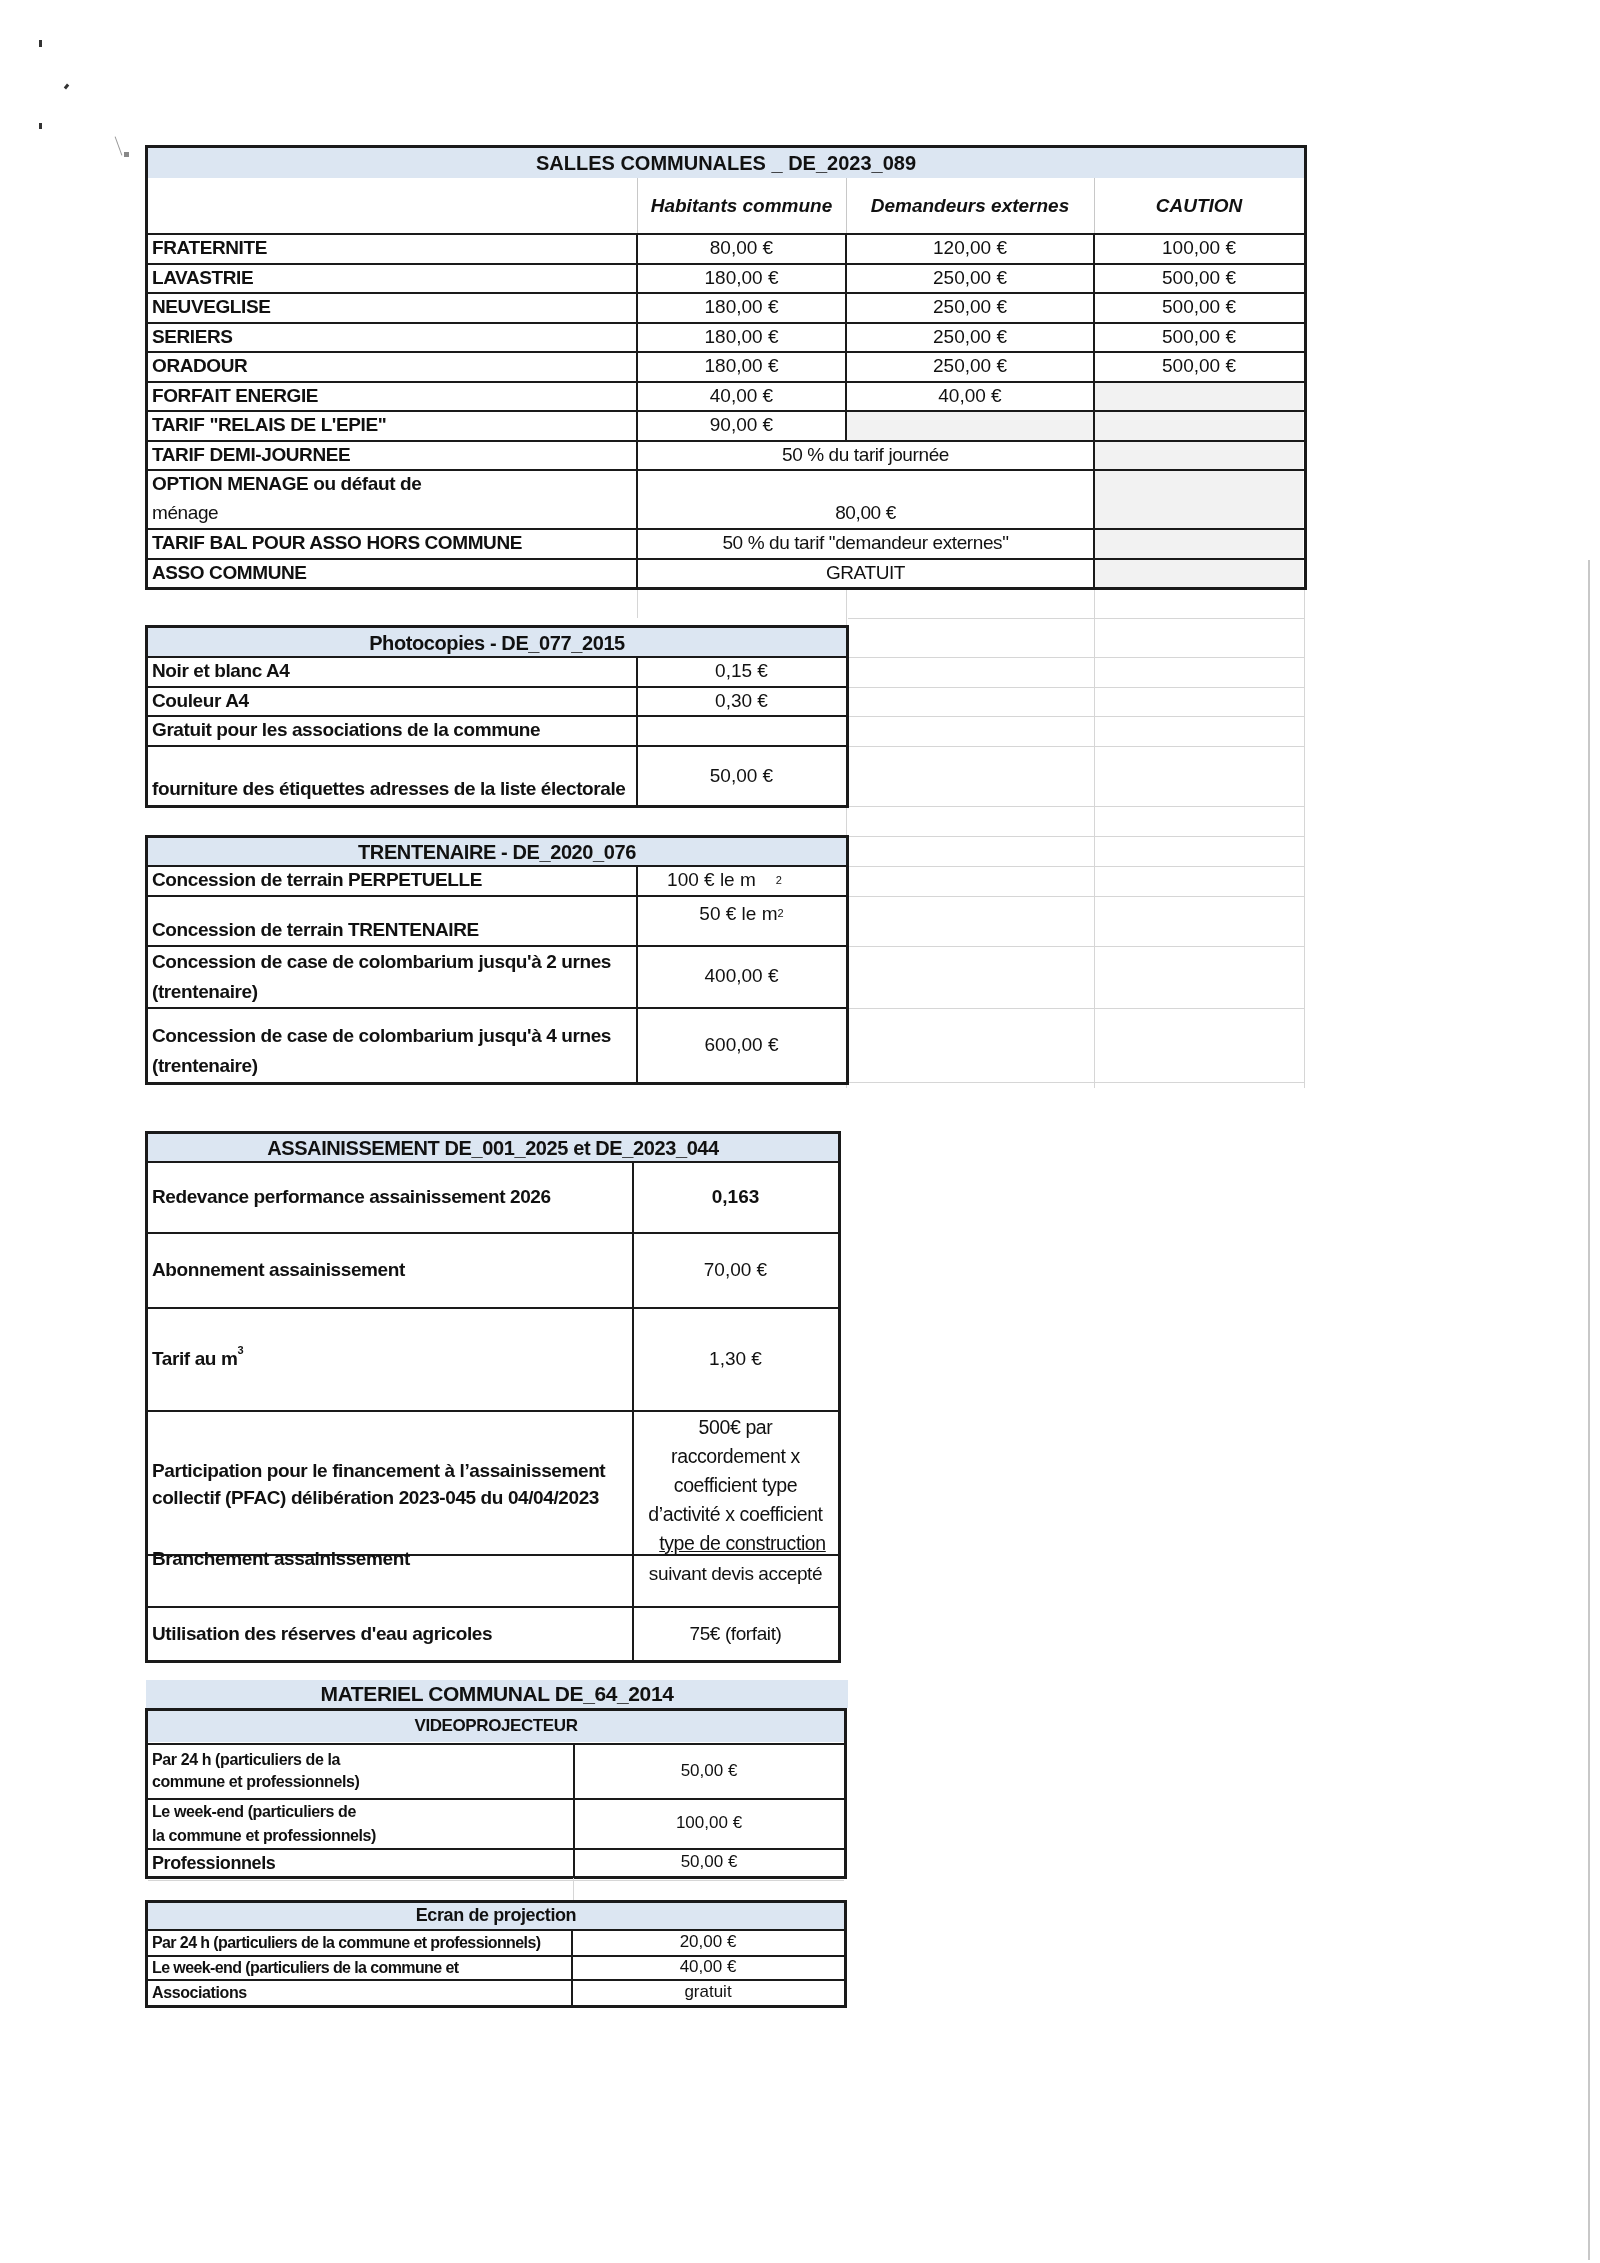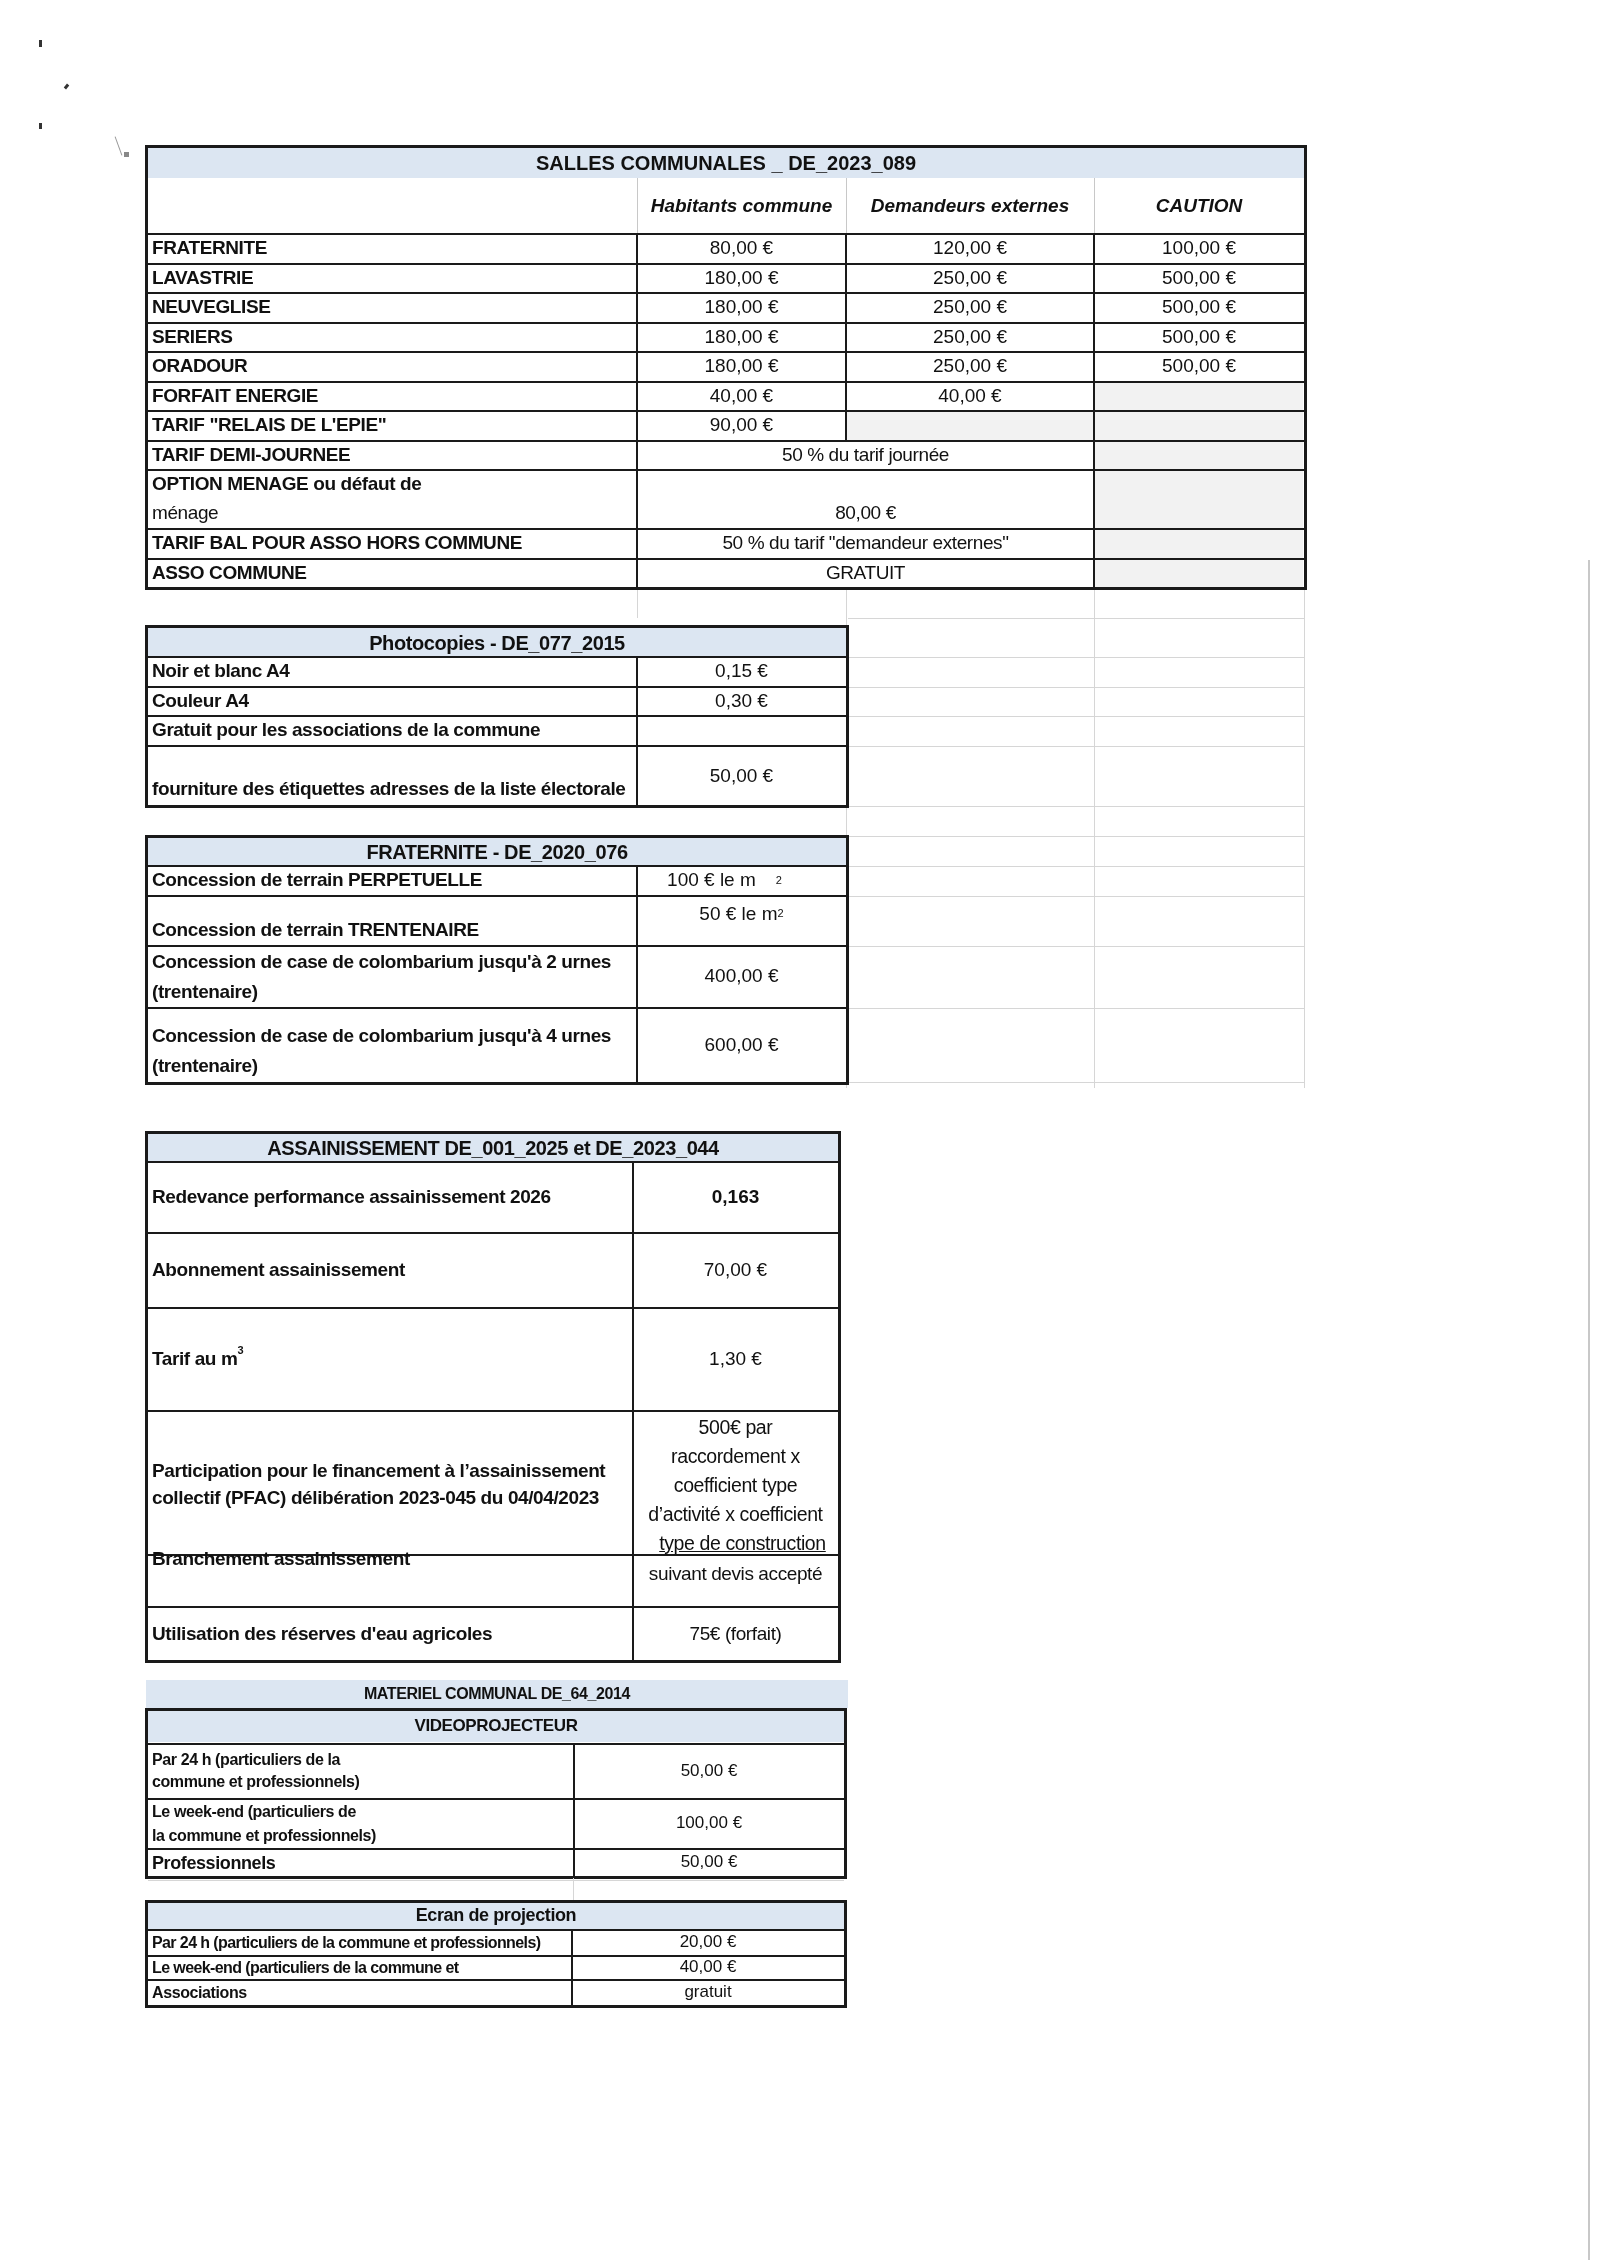--- a/index.html
+++ b/index.html
@@ -148,21 +148,21 @@
   <div class="cell ctr" style="left:637px;top:657px;width:209px;height:29px;">0,15 €</div>
   <div class="cell lbl b narrow" style="left:148px;top:687px;width:488px;height:29px;">Couleur A4</div>
   <div class="cell ctr" style="left:637px;top:687px;width:209px;height:29px;">0,30 €</div>
   <div class="cell lbl b narrow" style="left:148px;top:716px;width:488px;height:29px;">Gratuit pour les associations de la commune</div>
   <div class="cell lbl b narrow" style="left:148px;top:775px;width:488px;height:29px;">fourniture des étiquettes adresses de la liste électorale</div>
   <div class="cell ctr" style="left:637px;top:746px;width:209px;height:60px;">50,00 €</div>
 </section>
 
 <section>
   <div class="abs hdr" style="left:148px;top:838px;width:698px;height:28px;"></div>
-  <div class="cell ctr b narrow" style="left:148px;top:838px;width:698px;height:28px;font-size:20px;">FRATERNITE - DE_2020_076</div>
+  <div class="cell ctr b narrow" style="left:148px;top:838px;width:698px;height:28px;font-size:20px;">TRENTENAIRE - DE_2020_076</div>
   <div class="hl" style="left:148px;top:865px;width:698px;"></div>
   <div class="hl" style="left:148px;top:895px;width:698px;"></div>
   <div class="hl" style="left:148px;top:945px;width:698px;"></div>
   <div class="hl" style="left:148px;top:1007px;width:698px;"></div>
   <div class="vl" style="left:636px;top:865px;height:217px;"></div>
   <div class="box" style="left:145px;top:835px;width:704px;height:250px;"></div>
 
   <div class="cell lbl b narrow" style="left:148px;top:866px;width:488px;height:29px;">Concession de terrain PERPETUELLE</div>
   <div class="cell ctr" style="left:620px;top:866px;width:209px;height:29px;gap:20px;">
       <span>100 € le m</span>
@@ -214,21 +214,21 @@
     <div style="text-decoration:underline;margin-left:14px;">type de construction</div>
   </div>
   <div class="cell lbl b narrow" style="left:148px;top:1529px;width:484px;height:51px;padding-top:10px;">Branchement assainissement</div>
   <div class="cell ctr narrow" style="left:633px;top:1555px;width:205px;height:51px;align-items:flex-start;padding-top:8px;">suivant devis accepté</div>
   <div class="cell lbl b narrow" style="left:148px;top:1607px;width:484px;height:54px;">Utilisation des réserves d'eau agricoles</div>
   <div class="cell ctr narrow" style="left:633px;top:1607px;width:205px;height:54px;">75€ (forfait)</div>
 </section>
 
 <section>
   <div class="abs hdr" style="left:146px;top:1680px;width:702px;height:28px;"></div>
-  <div class="cell ctr b narrow" style="left:146px;top:1680px;width:702px;height:28px;font-size:16px;">MATERIEL COMMUNAL DE_64_2014</div>
+  <div class="cell ctr b narrow" style="left:146px;top:1680px;width:702px;height:28px;font-size:21px;">MATERIEL COMMUNAL DE_64_2014</div>
 
   <div>
     <div class="abs hdr" style="left:148px;top:1711px;width:696px;height:31px;"></div>
     <div class="cell ctr b narrow" style="left:148px;top:1711px;width:696px;height:31px;font-size:17px;">VIDEOPROJECTEUR</div>
     <div class="hl" style="left:148px;top:1743px;width:696px;"></div>
     <div class="hl" style="left:148px;top:1798px;width:696px;"></div>
     <div class="hl" style="left:148px;top:1848px;width:696px;"></div>
     <div class="vl" style="left:573px;top:1743px;height:133px;"></div>
     <div class="box" style="left:145px;top:1708px;width:702px;height:171px;"></div>
 

